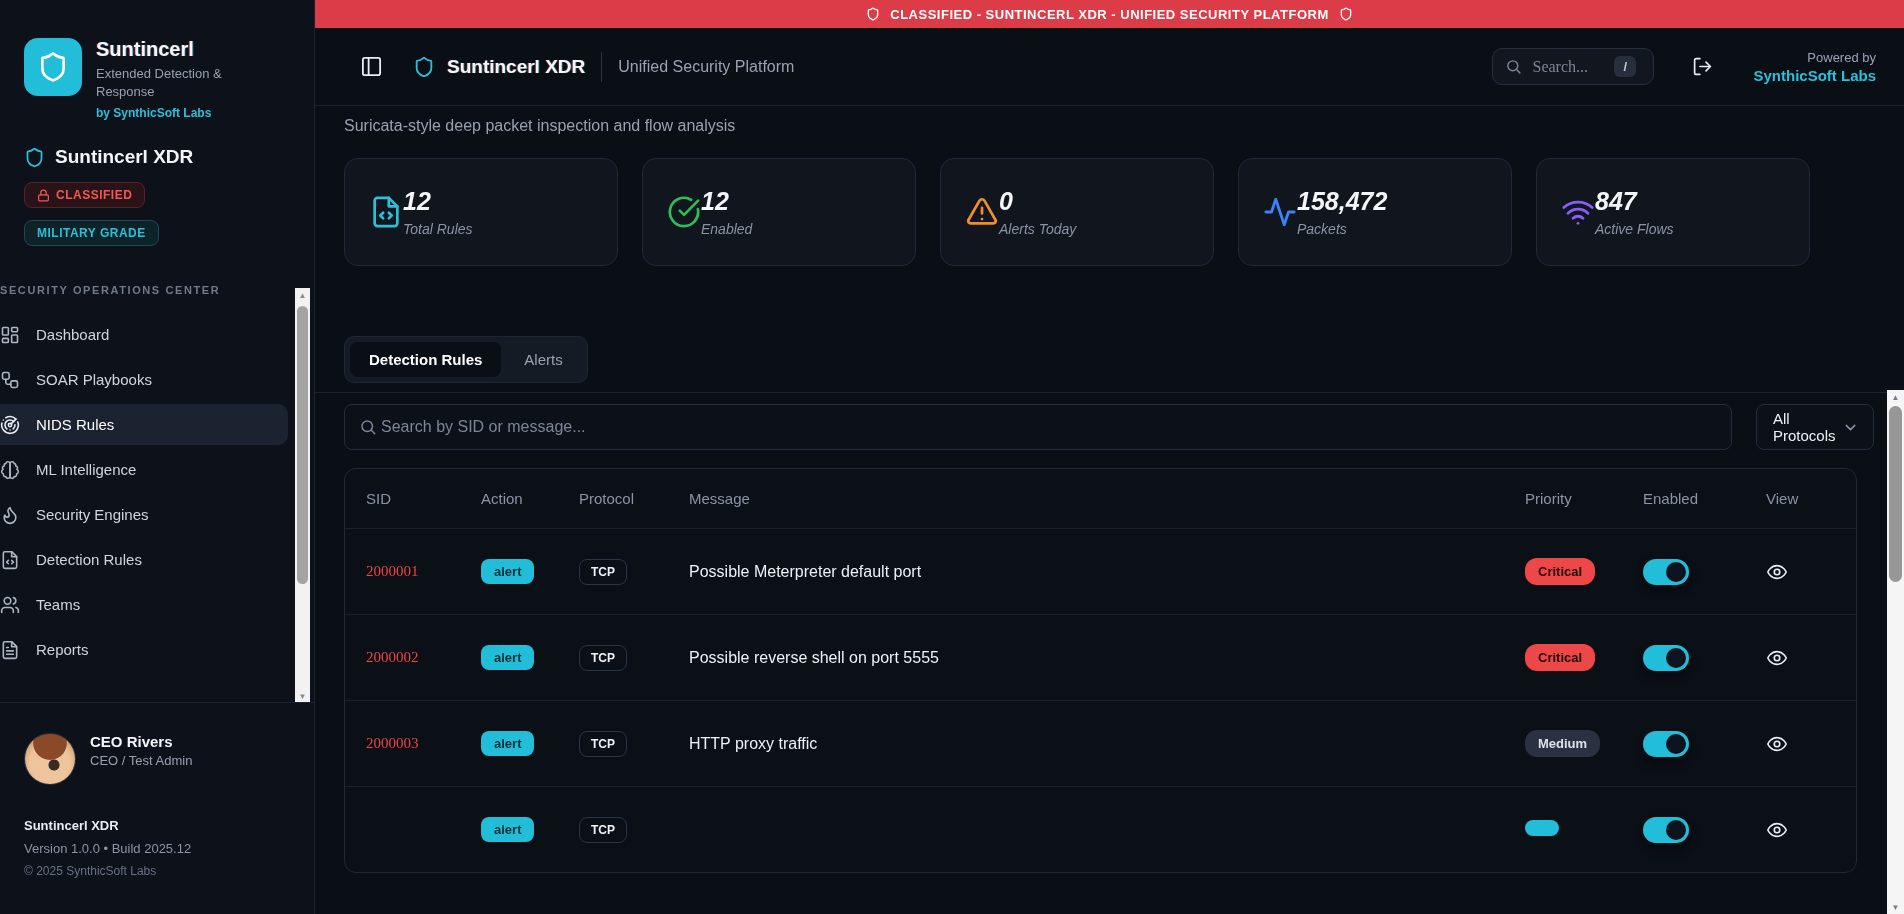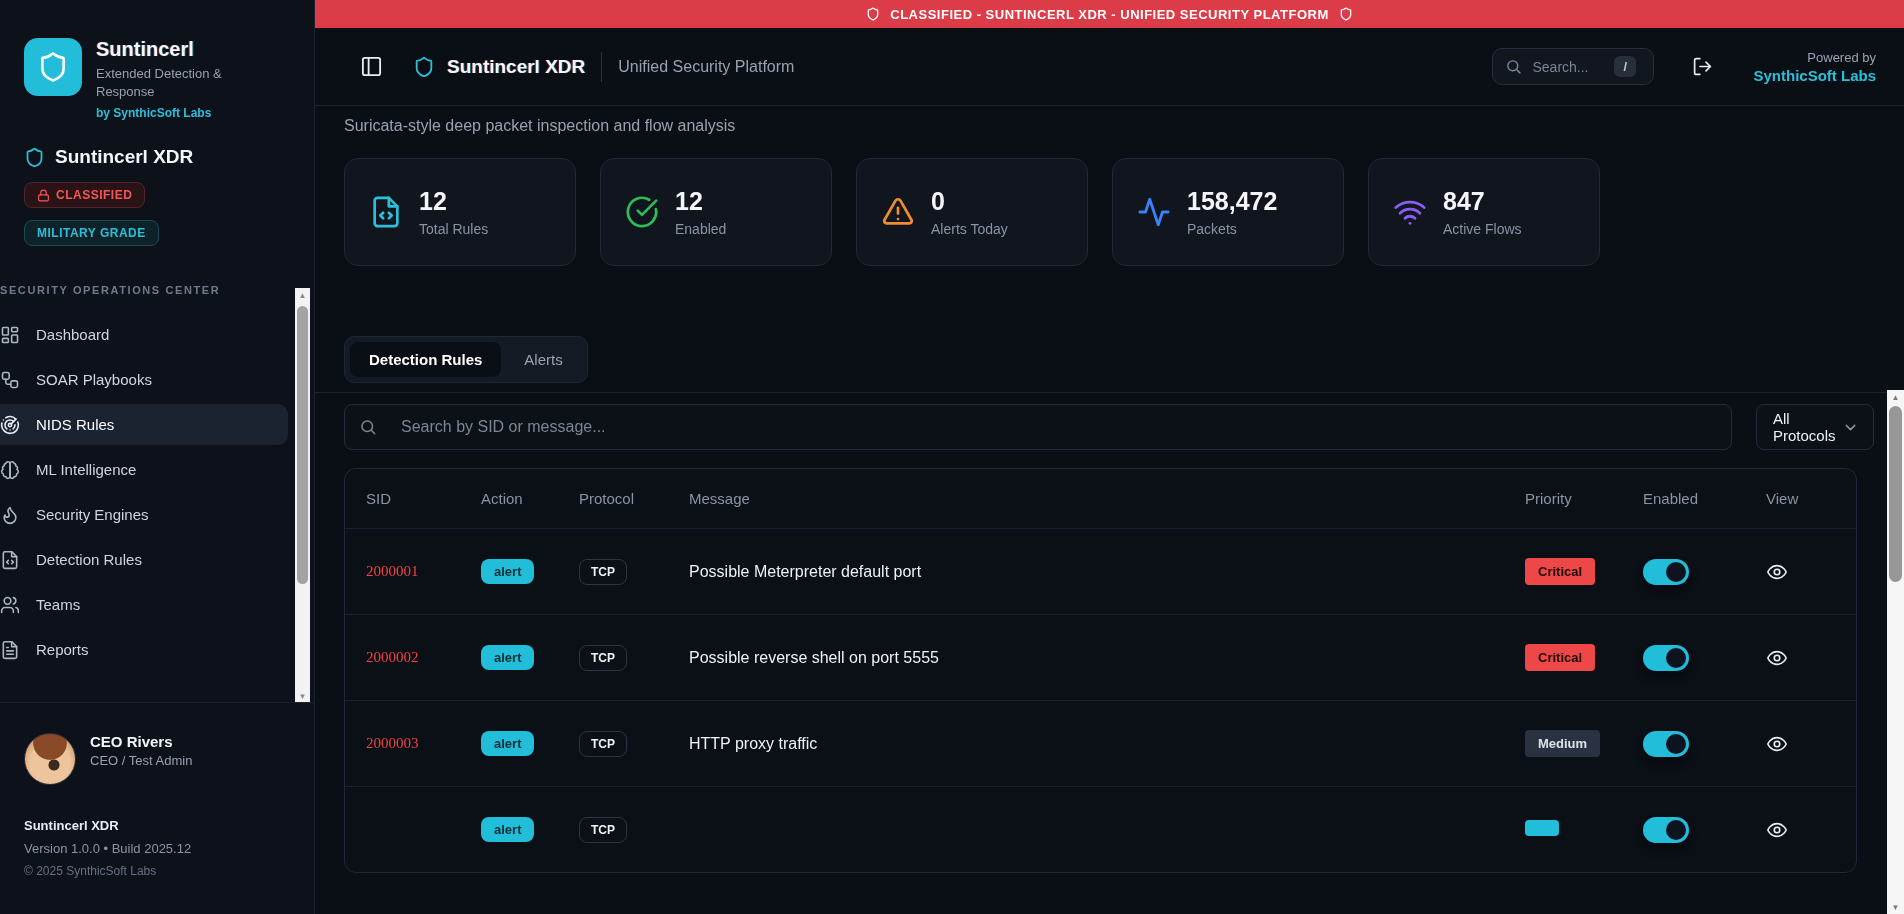--- a/index.html
+++ b/index.html
@@ -67,51 +67,51 @@
   .h-title-group { display:flex; align-items:center; gap:12px; margin-left:30px; }
   .h-title { font-size:19px; font-weight:bold; color:#f4f6fa;
     text-shadow:-1px 0 rgba(255,70,70,.35), 1px 0 rgba(43,192,217,.4); }
   .h-divider { width:1px; height:30px; background:#2a3242; margin:0 16px; }
   .h-subtitle { font-size:16px; color:#9aa2b2; }
   .h-right { margin-left:auto; display:flex; align-items:center; }
   .search-box { display:flex; align-items:center; gap:10px; width:162px; height:37px;
     border:1px solid #262f3f; background:#11161f; border-radius:10px; padding:0 8px 0 12px;
     color:#7d8596; }
   .search-box input { background:transparent; border:none; outline:none; color:#7dd3fc;
-    font-size:14px; width:72px; font-family:Liberation Sans, sans-serif; }
+    font-size:16px; width:72px; font-family:Liberation Serif, serif; }
   .search-box input::placeholder { color:#7d8596; }
   .kbd { background:#272e3c; border-radius:6px; color:#c3cad6; font-size:13px;
     padding:3px 9px; font-weight:bold; }
   .logout { margin-left:38px; color:#e9edf4; cursor:pointer; }
   .powered { margin-left:40px; text-align:right; }
   .powered-label { font-size:13px; color:#9aa2b2; }
   .powered-brand { font-size:15px; font-weight:bold; color:#2bc0d9; margin-top:2px; }
 
   .content { position:absolute; top:106px; left:0; right:0; bottom:0; padding-left:29px; }
   .page-title-row { display:flex; align-items:center; gap:11px; margin-top:54px; }
   .page-title { font-size:29px; font-weight:bold; color:#f4f6fa; }
   .page-subtitle { font-size:16px; color:#99a1b1; margin-top:11px; }
 
   .stats-row { display:flex; gap:24px; margin-top:23px; width:1531px; }
-  .stat-card { width:232px; height:108px; background:#10151e; border:1px solid #202938;
-    border-radius:14px; display:flex; align-items:center; gap:16px; padding:0 24px; }
+  .stat-card { width:274px; height:108px; background:#10151e; border:1px solid #202938;
+    border-radius:14px; display:flex; align-items:center; padding:0 24px;font-style:italic; }
   .stat-num { font-size:25px; font-weight:bold; color:#f4f6fa; }
   .stat-label { font-size:14px; color:#8b93a4; margin-top:5px; }
 
   .section-divider { position:absolute; left:0; right:17px; top:392px; height:1px;
     background:#1b2330; }
 
   .tabs { display:inline-flex; gap:4px; margin-top:70px; background:#151b25;
     border:1px solid #1e2734; border-radius:10px; padding:5px; }
   .tab { padding:9px 19px; border-radius:8px; font-size:15px; color:#9aa2b2; cursor:pointer; }
   .tab.active { background:#0a0e15; color:#ffffff; font-weight:bold; }
 
   .filter-row { display:flex; margin-top:21px; width:1530px; }
   .rule-search { flex:0 0 auto; width:1388px; height:46px; display:flex; align-items:center;
-    gap:24px; border:1px solid #242d3d; background:#0c1118; border-radius:8px; padding:0 14px;
+    gap:4px; border:1px solid #242d3d; background:#0c1118; border-radius:8px; padding:0 14px;
     color:#7d8596; }
   .rule-search input { background:transparent; border:none; outline:none; flex:1;
     font-size:16px; color:#c3cad6; font-family:"Liberation Sans",sans-serif; }
   .rule-search input::placeholder { color:#7d8596; }
   .protocol-select { margin-left:24px; width:189px; height:46px; border:1px solid #242d3d;
     background:#0c1118; border-radius:8px; display:flex; align-items:center;
     padding:0 14px 0 16px; font-size:15px; color:#eef1f6; cursor:pointer; }
   .protocol-select .chev { margin-left:auto; color:#8b93a4; }
 
   .table-card { margin-top:18px; width:1513px; border:1px solid #202938; border-radius:12px;
@@ -119,21 +119,21 @@
   .trow { display:grid; grid-template-columns:115px 98px 110px 1fr 118px 123px 70px;
     align-items:center; padding:0 20px 0 21px; height:86px; border-top:1px solid #19212e; }
   .trow.thead { height:59px; border-top:none; color:#8b93a4; font-size:15px; }
   .cell-sid { font-family:Liberation Serif, serif; font-size:15px; color:#ef4444; }
   .badge-action { display:inline-block; background:#22bdd9; color:#0a2e36; font-size:13px;
     font-weight:bold; padding:5px 13px; border-radius:8px; }
   .badge-proto { display:inline-block; border:1px solid #2b3546; color:#eef1f6;
     font-size:12px; font-weight:bold; padding:5px 11px; border-radius:8px; }
   .cell-msg { font-size:16px; color:#eef1f6; }
   .badge-priority { display:inline-block; font-size:13px; font-weight:bold;
-    padding:6px 13px; border-radius:4px; min-width:32px; text-align:center; }
+    padding:6px 13px; border-radius:12px; min-width:32px; text-align:center; }
   .priority-critical { background:#ee4747; color:#230a0a; }
   .priority-medium { background:#2a3140; color:#dde3ec; }
   .priority-info { background:#22bdd9; color:#0a2e36; min-width:34px; min-height:16px; }
   .toggle { width:46px; height:26px; border-radius:13px; background:#21bdd9; position:relative;
     cursor:pointer; box-shadow:0 6px 10px rgba(0,0,0,.35); }
   .toggle::after { content:""; position:absolute; top:3px; right:3px; width:20px; height:20px;
     border-radius:50%; background:#0d1420; }
   .eye-btn { color:#e8ecf3; cursor:pointer; width:22px; }
 
   .main-scroll { position:absolute; right:0; top:390px; width:17px; bottom:0;

